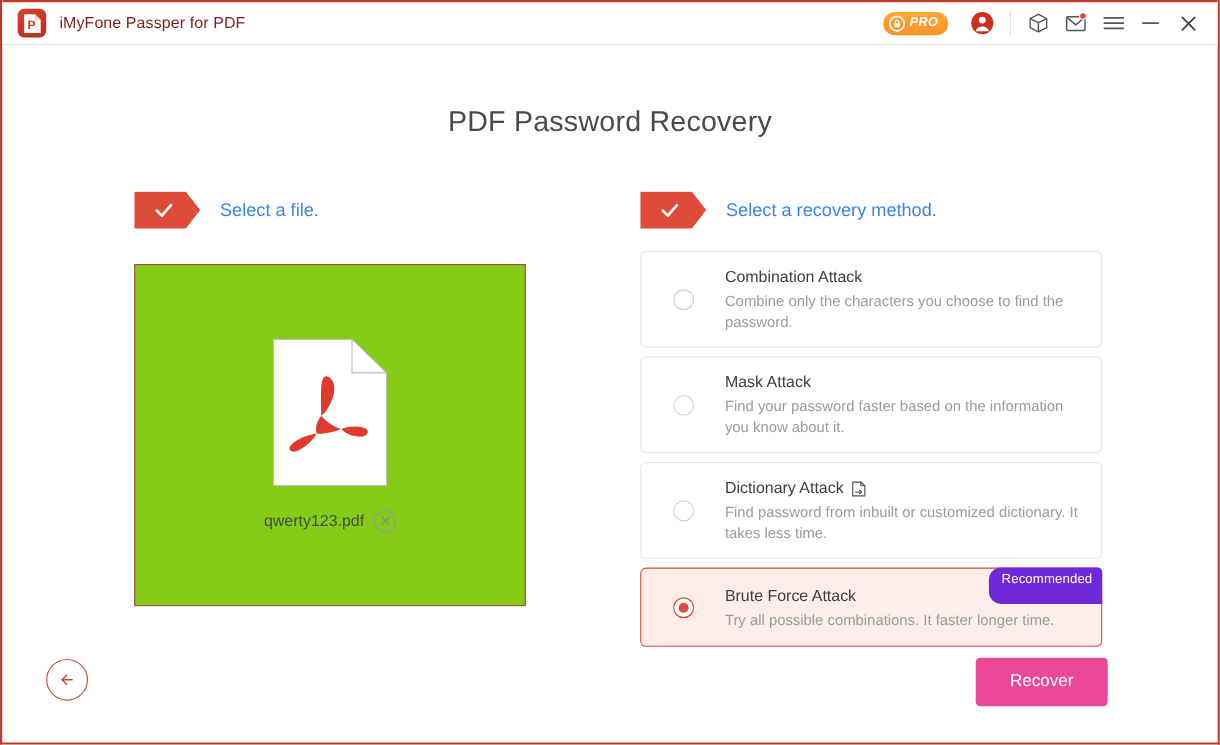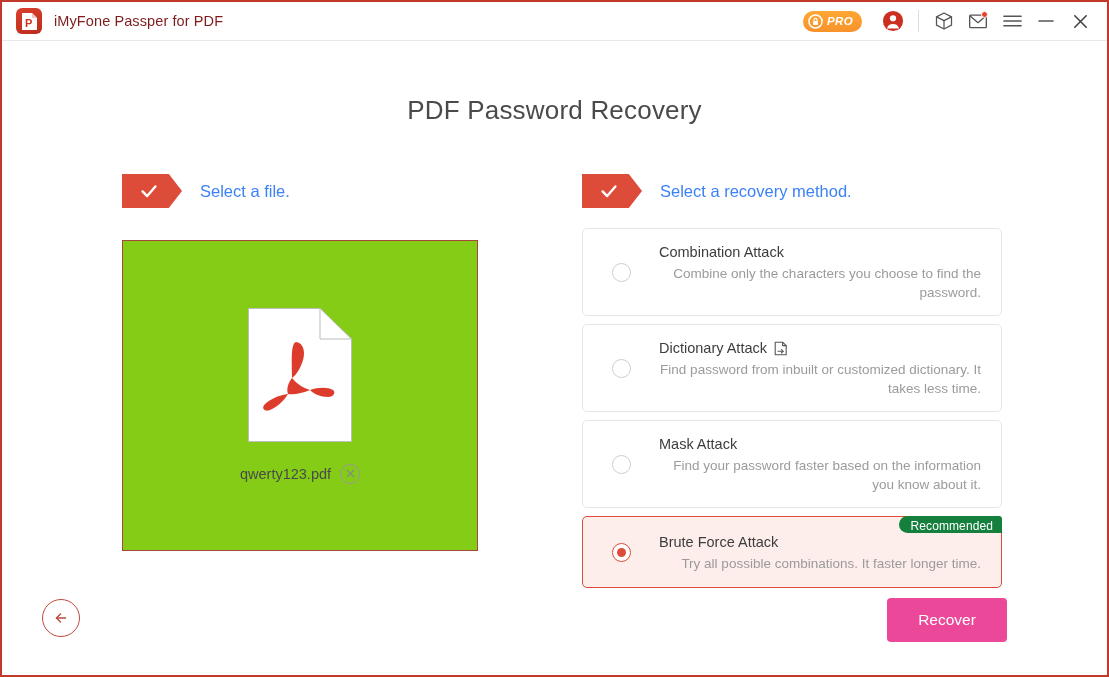--- a/index.html
+++ b/index.html
@@ -181,40 +181,40 @@
     background: #fff;
     display: flex; align-items: center; justify-content: center;
   }
   .method.selected .radio { border-color: #dd4b39; }
   .radio .dot {
     width: 9px; height: 9px; border-radius: 50%;
     background: #dd4b39;
     display: none;
   }
   .method.selected .radio .dot { display: block; }
-  .method-body { flex: 1; padding-right: 6px; text-align: right; }
+  .method-body { flex: 1; padding-right: 6px; }
   .method-title {
     font-size: 14.5px;
     color: #3d3d3d;
     display: flex; align-items: center; gap: 7px;
     line-height: 20px;
   }
   .method-desc {
     font-size: 13.5px;
     color: #9b9b9b;
     line-height: 19px;
     margin-top: 2px;
   }
   .rec-badge {
     position: absolute;
     top: -1px; right: -1px;
-    background: #15803d;
+    background: #6d28d9;
     color: #ffffff;
     font-size: 12px;
-    padding: 3px 9px 0 12px;
+    padding: 3px 9px 16px 12px;
     border-radius: 11px 4px 0 11px;
     letter-spacing: 0.1px;
   }
 
   
   .back-btn {
     position: absolute;
     left: 40px; bottom: 38px;
     width: 38px; height: 38px;
     border: 1px solid #bd4a3c;
@@ -374,20 +374,32 @@
 
           <div class="method">
             <div class="radio-wrap">
               <span class="radio"></span>
             </div>
             <div class="method-body">
               <div class="method-title">
                 <span>Combination Attack</span>
               </div>
               <div class="method-desc">Combine only the characters you choose to find the password.</div>
+            </div>
+          </div>
+
+          <div class="method">
+            <div class="radio-wrap">
+              <span class="radio"></span>
+            </div>
+            <div class="method-body">
+              <div class="method-title">
+                <span>Mask Attack</span>
+              </div>
+              <div class="method-desc">Find your password faster based on the information you know about it.</div>
             </div>
           </div>
 
           <div class="method">
             <div class="radio-wrap">
               <span class="radio"></span>
             </div>
             <div class="method-body">
               <div class="method-title">
                 <span>Dictionary Attack</span>
@@ -397,32 +409,20 @@
                     <path d="M8.6 1.2 V4.6 H12.2"></path>
                     <path d="M4 10.3 H9"></path>
                     <path d="M7.4 8.6 L9.2 10.3 L7.4 12"></path>
                   </svg>
                 </span>
               </div>
               <div class="method-desc">Find password from inbuilt or customized dictionary. It takes less time.</div>
             </div>
           </div>
 
-          <div class="method">
-            <div class="radio-wrap">
-              <span class="radio"></span>
-            </div>
-            <div class="method-body">
-              <div class="method-title">
-                <span>Mask Attack</span>
-              </div>
-              <div class="method-desc">Find your password faster based on the information you know about it.</div>
-            </div>
-          </div>
-
           <div class="method selected">
             <span class="rec-badge">Recommended</span>
             <div class="radio-wrap">
               <span class="radio">
                   <span class="dot"></span>
                 </span>
             </div>
             <div class="method-body">
               <div class="method-title">
                 <span>Brute Force Attack</span>

